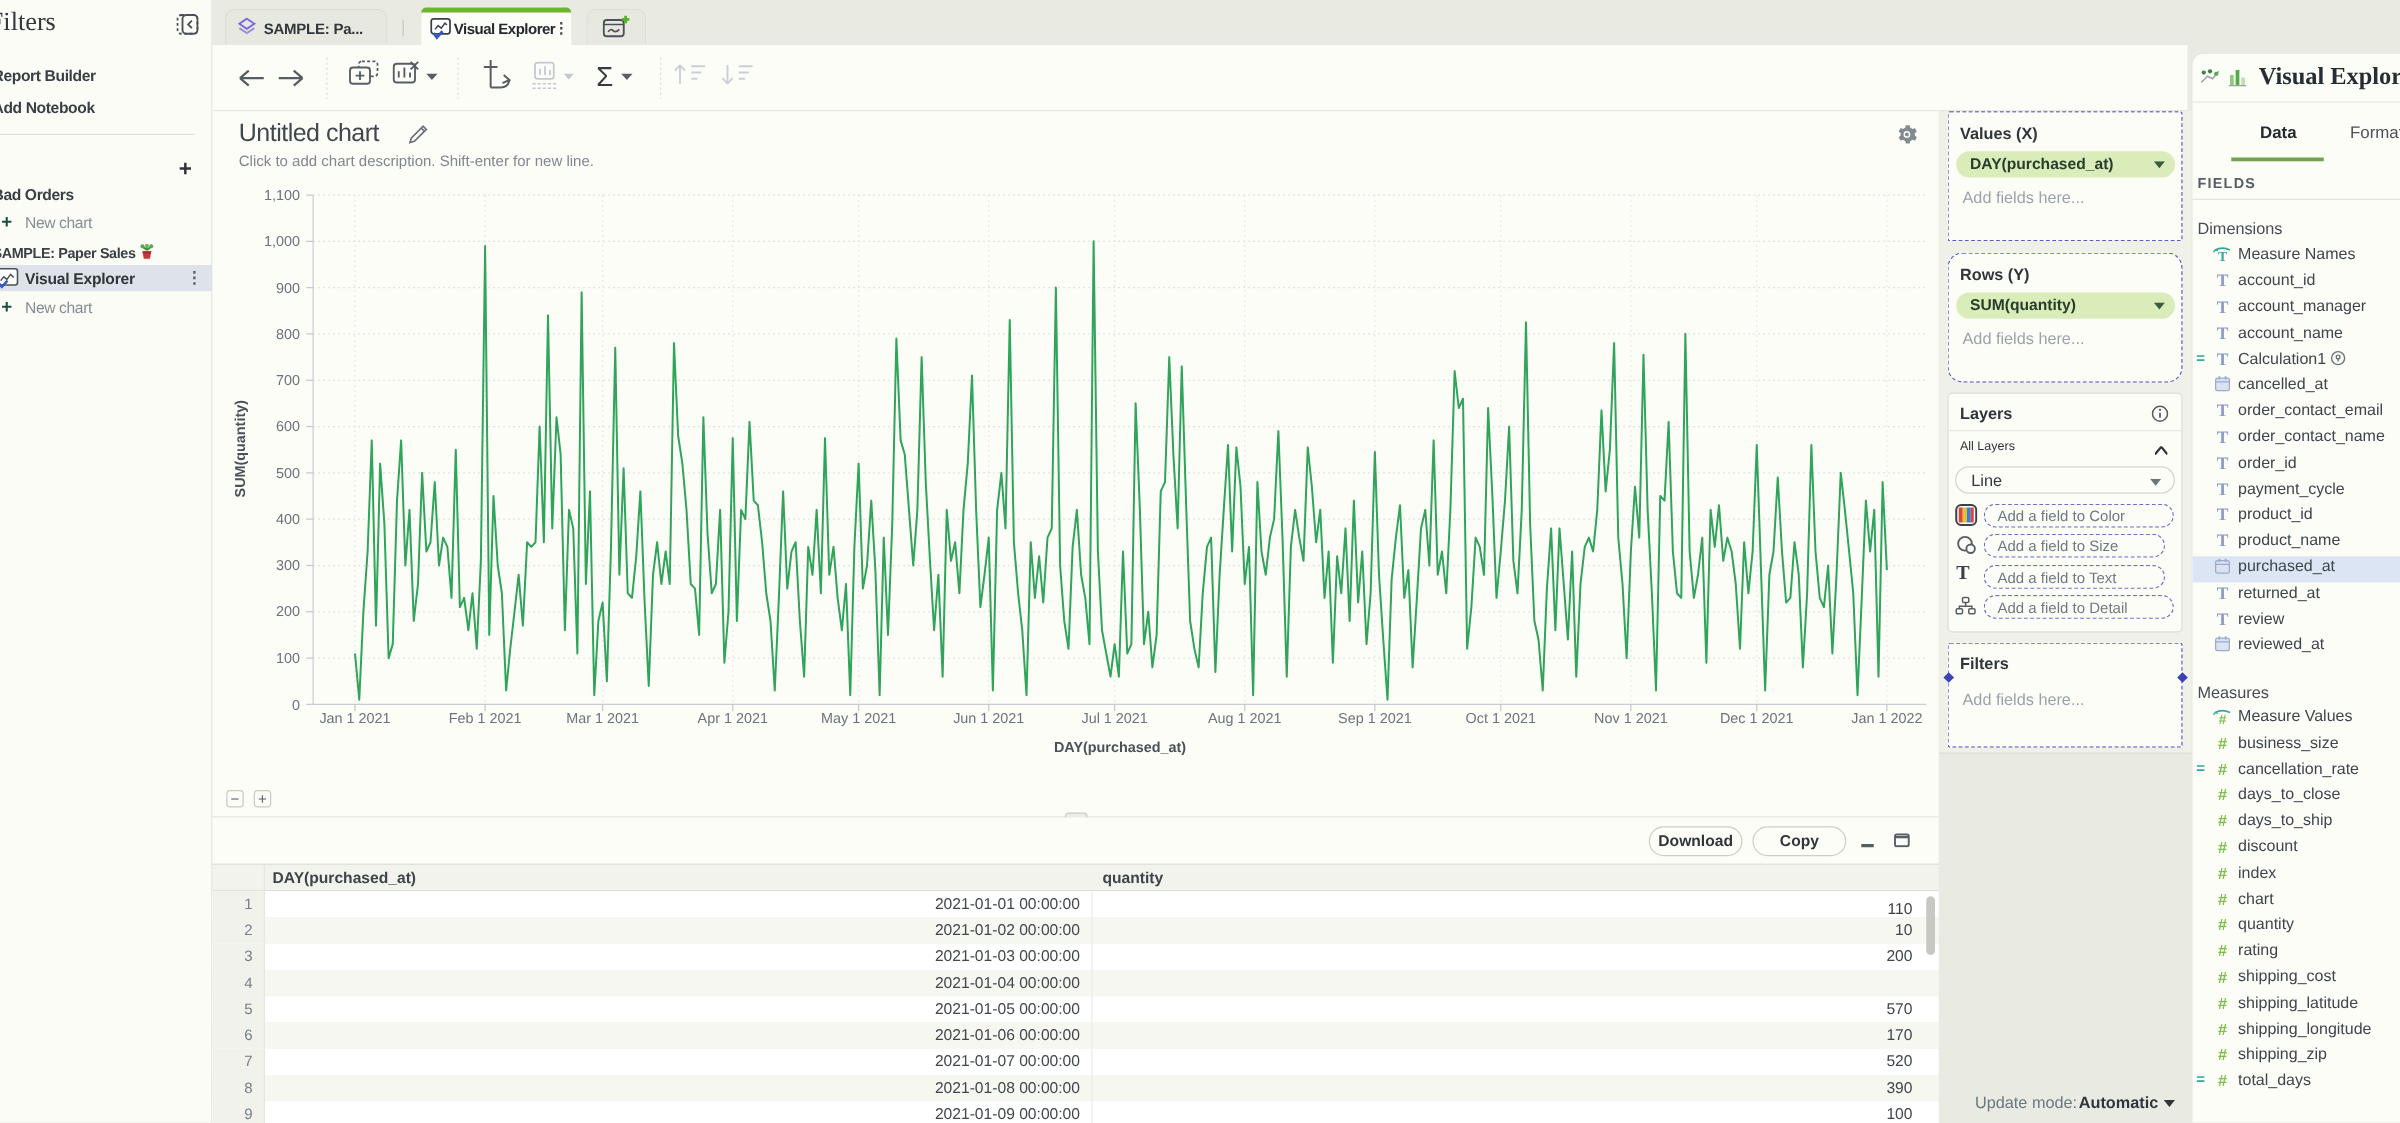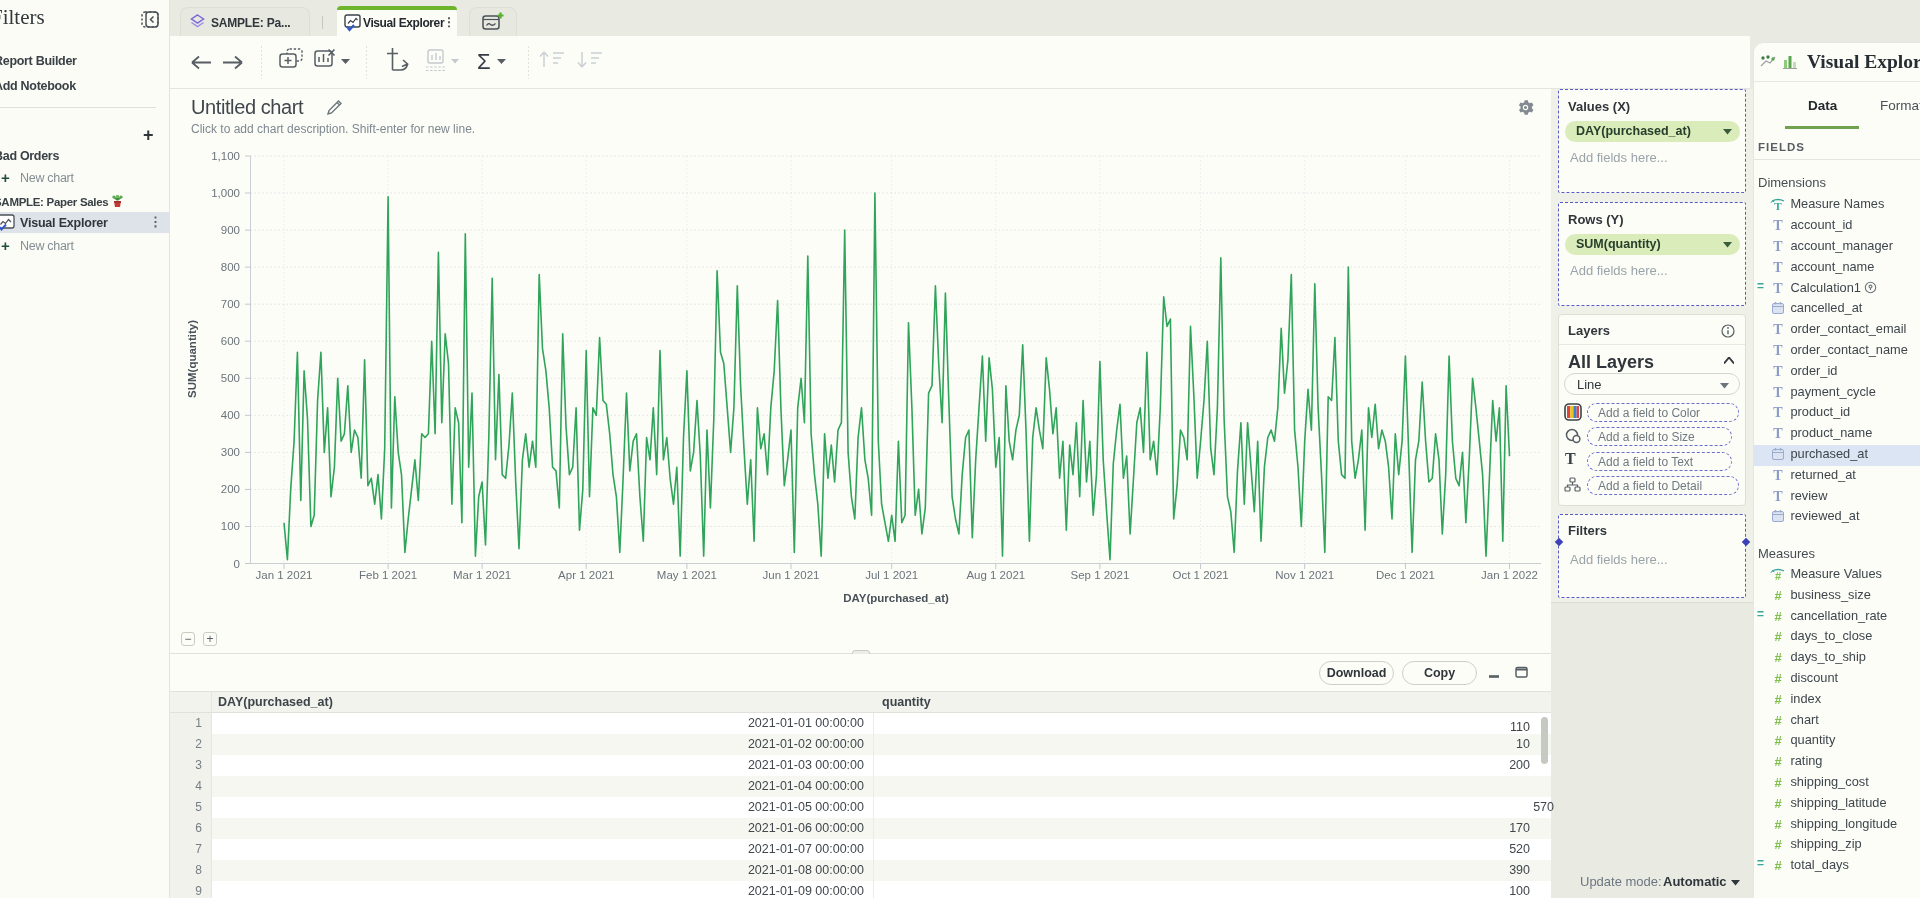--- a/index.html
+++ b/index.html
@@ -224,21 +224,21 @@
 <div style="position:absolute;left:42px;top:0;width:662px;height:21px;border-right:1px solid #ebece5;font-size:12.5px;line-height:21px;color:#40474d;text-align:right;padding-right:9px;box-sizing:border-box">2021-01-03 00:00:00</div>
 <div style="position:absolute;left:704px;top:0;width:677px;height:21px;font-size:12.5px;line-height:21px;color:#40474d;text-align:right;padding-right:21px;box-sizing:border-box">200</div>
 </div>
 <div style="position:absolute;left:170px;top:776px;width:1381px;height:21px;background:#f6f7f0">
 <div style="position:absolute;left:0;top:0;width:42px;height:21px;background:#f1f2eb;border-right:1px solid #e4e6df;color:#757e85;font-size:12px;line-height:21px;text-align:right;padding-right:9px;box-sizing:border-box">4</div>
 <div style="position:absolute;left:42px;top:0;width:662px;height:21px;border-right:1px solid #ebece5;font-size:12.5px;line-height:21px;color:#40474d;text-align:right;padding-right:9px;box-sizing:border-box">2021-01-04 00:00:00</div>
 </div>
 <div style="position:absolute;left:170px;top:797px;width:1381px;height:21px;background:#ffffff">
 <div style="position:absolute;left:0;top:0;width:42px;height:21px;background:#f1f2eb;border-right:1px solid #e4e6df;color:#757e85;font-size:12px;line-height:21px;text-align:right;padding-right:9px;box-sizing:border-box">5</div>
 <div style="position:absolute;left:42px;top:0;width:662px;height:21px;border-right:1px solid #ebece5;font-size:12.5px;line-height:21px;color:#40474d;text-align:right;padding-right:9px;box-sizing:border-box">2021-01-05 00:00:00</div>
-<div style="position:absolute;left:728px;top:0;width:677px;height:38px;font-size:12.5px;line-height:21px;color:#40474d;text-align:right;padding-right:21px;box-sizing:border-box">570</div>
+<div style="position:absolute;left:704px;top:0;width:677px;height:38px;font-size:12.5px;line-height:21px;color:#40474d;text-align:right;padding-right:21px;box-sizing:border-box">570</div>
 </div>
 <div style="position:absolute;left:170px;top:818px;width:1381px;height:21px;background:#f6f7f0">
 <div style="position:absolute;left:0;top:0;width:42px;height:21px;background:#f1f2eb;border-right:1px solid #e4e6df;color:#757e85;font-size:12px;line-height:21px;text-align:right;padding-right:9px;box-sizing:border-box">6</div>
 <div style="position:absolute;left:42px;top:0;width:662px;height:21px;border-right:1px solid #ebece5;font-size:12.5px;line-height:21px;color:#40474d;text-align:right;padding-right:9px;box-sizing:border-box">2021-01-06 00:00:00</div>
 <div style="position:absolute;left:704px;top:0;width:677px;height:21px;font-size:12.5px;line-height:21px;color:#40474d;text-align:right;padding-right:21px;box-sizing:border-box">170</div>
 </div>
 <div style="position:absolute;left:170px;top:839px;width:1381px;height:21px;background:#ffffff">
 <div style="position:absolute;left:0;top:0;width:42px;height:21px;background:#f1f2eb;border-right:1px solid #e4e6df;color:#757e85;font-size:12px;line-height:21px;text-align:right;padding-right:9px;box-sizing:border-box">7</div>
 <div style="position:absolute;left:42px;top:0;width:662px;height:21px;border-right:1px solid #ebece5;font-size:12.5px;line-height:21px;color:#40474d;text-align:right;padding-right:9px;box-sizing:border-box">2021-01-07 00:00:00</div>
 <div style="position:absolute;left:704px;top:0;width:677px;height:21px;font-size:12.5px;line-height:21px;color:#40474d;text-align:right;padding-right:21px;box-sizing:border-box">520</div>
@@ -259,39 +259,39 @@
 <div class="abs" style="left:1558px;top:89px;width:188px;height:104px;background:#fdfdf8;border:1.5px dashed #565bc8;border-radius:2px">
   <div style="position:absolute;left:9px;top:9px;font-size:13px;font-weight:bold;color:#2f353a">Values (X)</div>
   <div style="position:absolute;left:6px;top:31px;width:175px;height:21px;background:#d9ecba;border-radius:10.5px">
     <span style="position:absolute;left:11px;top:3px;font-size:12.5px;font-weight:bold;color:#273e2b">DAY(purchased_at)</span>
     <svg style="position:absolute;right:8px;top:8px" width="9" height="6" viewBox="0 0 9 6">
         <path d="M0 0 L4.5 5.5 L9 0 Z" fill="#3c5a40"></path>
       </svg>
   </div>
   <div style="position:absolute;left:11px;top:60px;font-size:13px;color:#9aa3a9">Add fields here...</div>
 </div>
-<div class="abs" style="left:1558px;top:202px;width:188px;height:104px;background:#fdfdf8;border:1.5px dashed #565bc8;border-radius:2px">
+<div class="abs" style="left:1558px;top:202px;width:188px;height:104px;background:#fdfdf8;border:1.5px dashed #565bc8;border-radius:12px">
   <div style="position:absolute;left:9px;top:9px;font-size:13px;font-weight:bold;color:#2f353a">Rows (Y)</div>
   <div style="position:absolute;left:6px;top:31px;width:175px;height:21px;background:#d9ecba;border-radius:10.5px">
     <span style="position:absolute;left:11px;top:3px;font-size:12.5px;font-weight:bold;color:#273e2b">SUM(quantity)</span>
     <svg style="position:absolute;right:8px;top:8px" width="9" height="6" viewBox="0 0 9 6">
         <path d="M0 0 L4.5 5.5 L9 0 Z" fill="#3c5a40"></path>
       </svg>
   </div>
   <div style="position:absolute;left:11px;top:60px;font-size:13px;color:#9aa3a9">Add fields here...</div>
 </div>
 <div class="abs" style="left:1558px;top:314px;width:188px;height:192px;background:#fdfdf8;border:1px solid #dcdfd6;border-radius:4px">
   <div style="position:absolute;left:9px;top:8px;font-size:13px;font-weight:bold;color:#2f353a">Layers</div>
   <svg style="position:absolute;right:10px;top:9px" width="14" height="14" viewBox="0 0 14 14">
       <circle cx="7" cy="7" r="6" fill="none" stroke="#565e64" stroke-width="1.2"></circle>
       <path d="M7 6.2 v4" stroke="#565e64" stroke-width="1.4"></path>
       <circle cx="7" cy="3.9" r=".9" fill="#565e64"></circle>
     </svg>
   <div style="position:absolute;left:0;top:29px;width:186px;height:1px;background:#e7e9e1"></div>
-  <div style="position:absolute;left:9px;top:37px;font-size:18px;font-weight:bold;color:#2f353a">All Layers</div>
+  <div style="position:absolute;left:9px;top:37px;font-size:10px;font-weight:normal;color:#2f353a">All Layers</div>
   <svg style="position:absolute;right:11px;top:42px" width="10" height="7" viewBox="0 0 10 7">
       <path d="M0 6.5 L5 .5 L10 6.5" fill="none" stroke="#30363b" stroke-width="1.8"></path>
     </svg>
   <div style="position:absolute;left:5px;top:58px;width:176px;height:22px;border:1px solid #d4d7cf;border-radius:11px;background:#fdfdf8">
     <span style="position:absolute;left:12px;top:3px;font-size:13px;color:#30363b">Line</span>
     <svg style="position:absolute;right:10px;top:9px" width="9" height="6" viewBox="0 0 9 6">
         <path d="M0 0 L4.5 5.5 L9 0 Z" fill="#6b747b"></path>
       </svg>
   </div>
   <svg style="position:absolute;left:5px;top:88px" width="18" height="18" viewBox="0 0 18 18">

